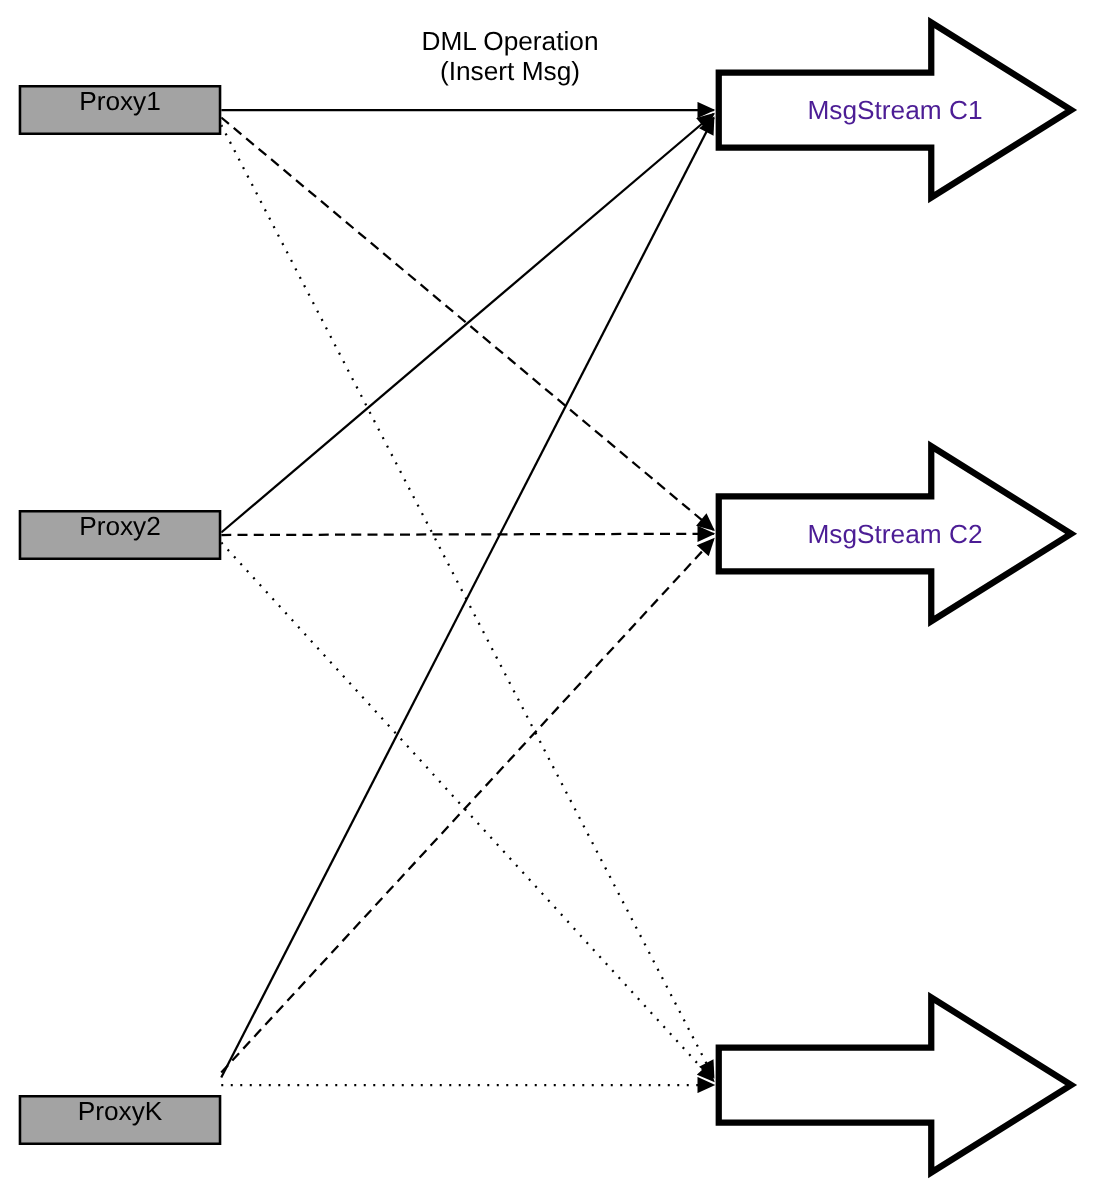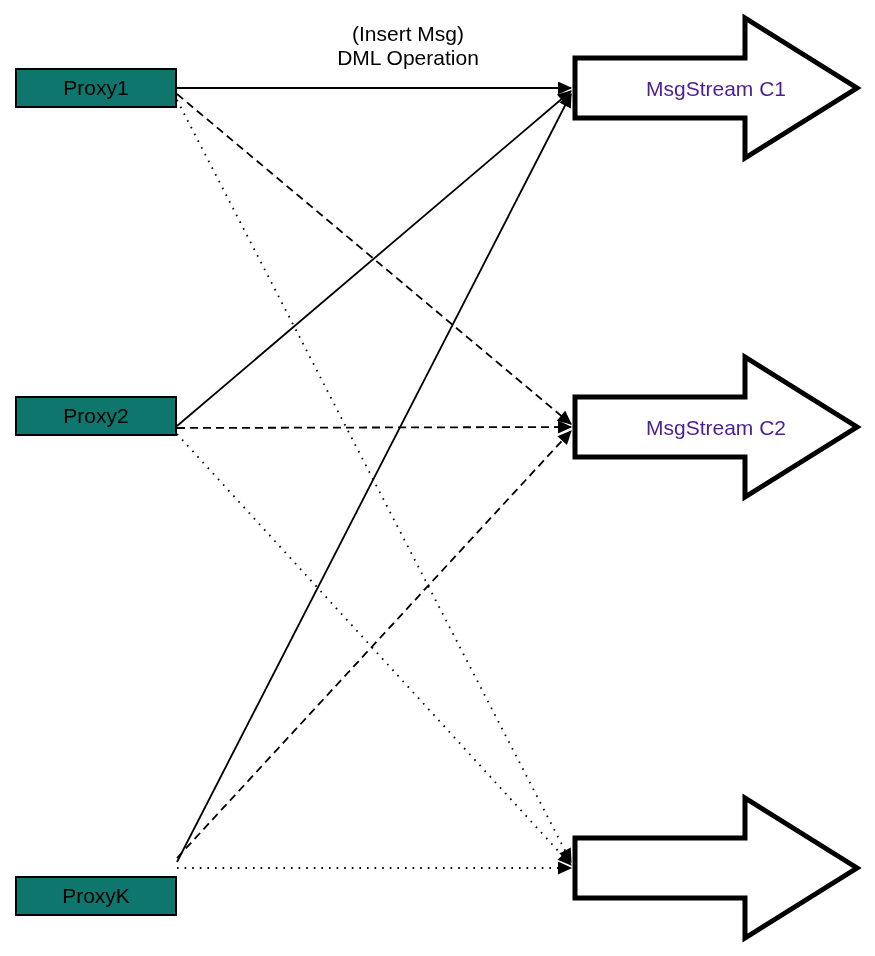--- a/index.html
+++ b/index.html
@@ -18,24 +18,23 @@
   #wires {
     position: absolute;
     left: 0;
     top: 0;
   }
   .proxy-box {
     position: absolute;
     left: 15px;
     width: 158px;
     height: 36px;
-    background: #0f766e;
+    background: #a3a3a3;
     border: 2px solid #000000;
     display: flex;
-    align-items: center;
     justify-content: center;
     font-size: 21px;
     color: #000000;
     z-index: 2;
   }
   .stream-label {
     position: absolute;
     left: 575px;
     width: 282px;
     height: 61px;
@@ -84,28 +83,28 @@
     <line x1="177" y1="100" x2="571" y2="862" stroke="#000000" stroke-width="1.8" stroke-dasharray="1.6 6" marker-end="url(#arrowhead)"></line>
     <line x1="177" y1="434" x2="571" y2="865" stroke="#000000" stroke-width="1.8" stroke-dasharray="1.6 6" marker-end="url(#arrowhead)"></line>
     <line x1="177" y1="868" x2="571" y2="868" stroke="#000000" stroke-width="1.8" stroke-dasharray="1.6 6" marker-end="url(#arrowhead)"></line>
 
     <polygon points="575,58 745,58 745,18 857,88 745,158 745,118 575,118" fill="#ffffff" stroke="#000000" stroke-width="5" stroke-linejoin="miter"></polygon>
     <polygon points="575,397 745,397 745,357 857,427 745,497 745,457 575,457" fill="#ffffff" stroke="#000000" stroke-width="5" stroke-linejoin="miter"></polygon>
     <polygon points="575,838 745,838 745,798 857,868 745,938 745,898 575,898" fill="#ffffff" stroke="#000000" stroke-width="5" stroke-linejoin="miter"></polygon>
   </svg>
 
   <div class="edge-label">
+    <span>DML Operation</span>
     <span>(Insert Msg)</span>
-    <span>DML Operation</span>
   </div>
 
   <div class="proxy-box" style="top: 68px;">
     <span>Proxy1</span>
   </div>
-  <div class="proxy-box" style="top: 396px;">
+  <div class="proxy-box" style="top: 408px;">
     <span>Proxy2</span>
   </div>
   <div class="proxy-box" style="top: 876px;">
     <span>ProxyK</span>
   </div>
 
   <div class="stream-label" style="top: 58px;">
     <span>MsgStream C1</span>
   </div>
   <div class="stream-label" style="top: 397px;">

